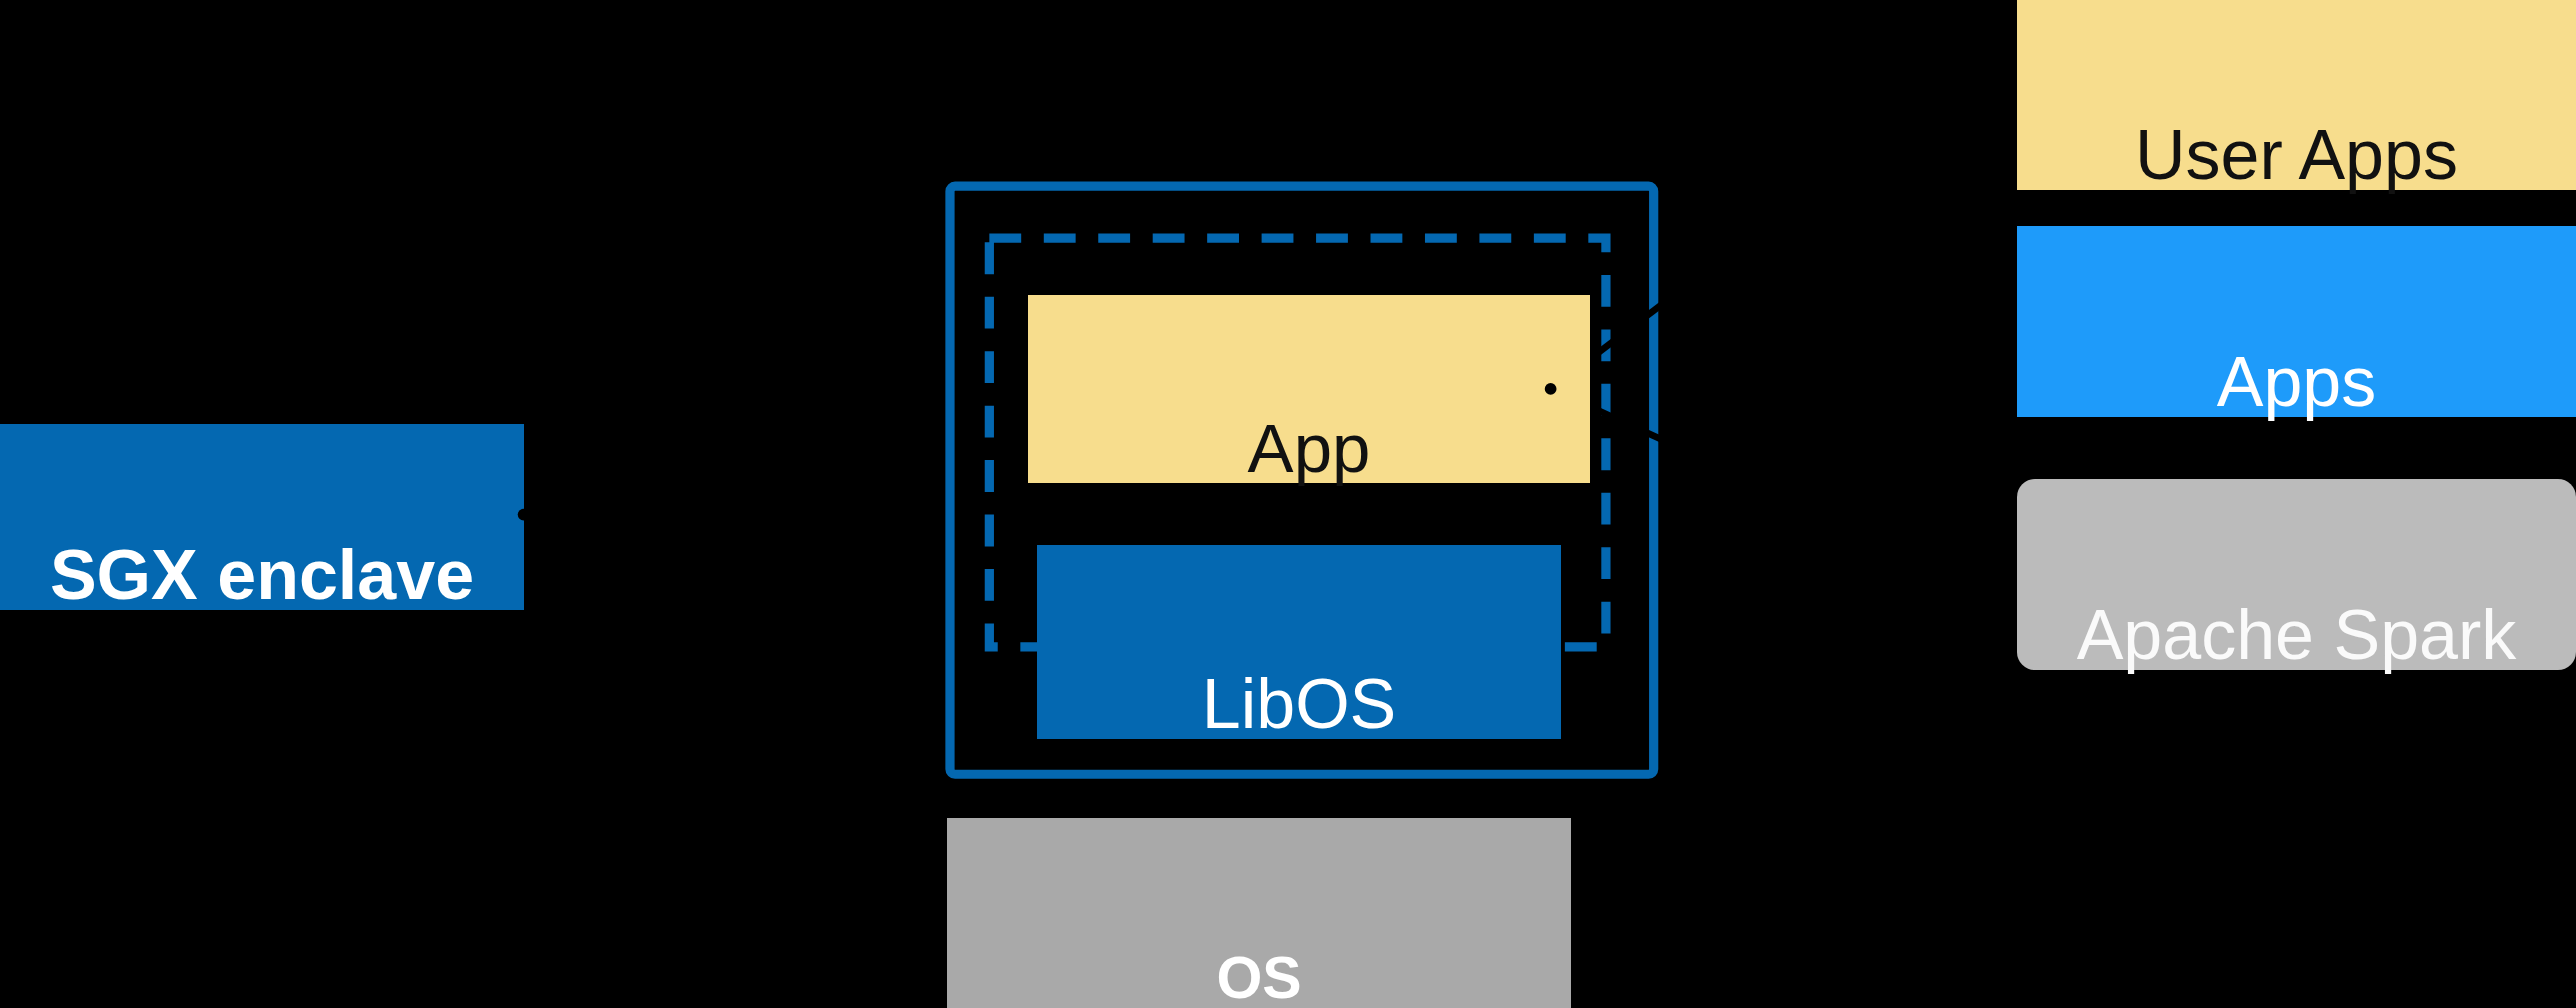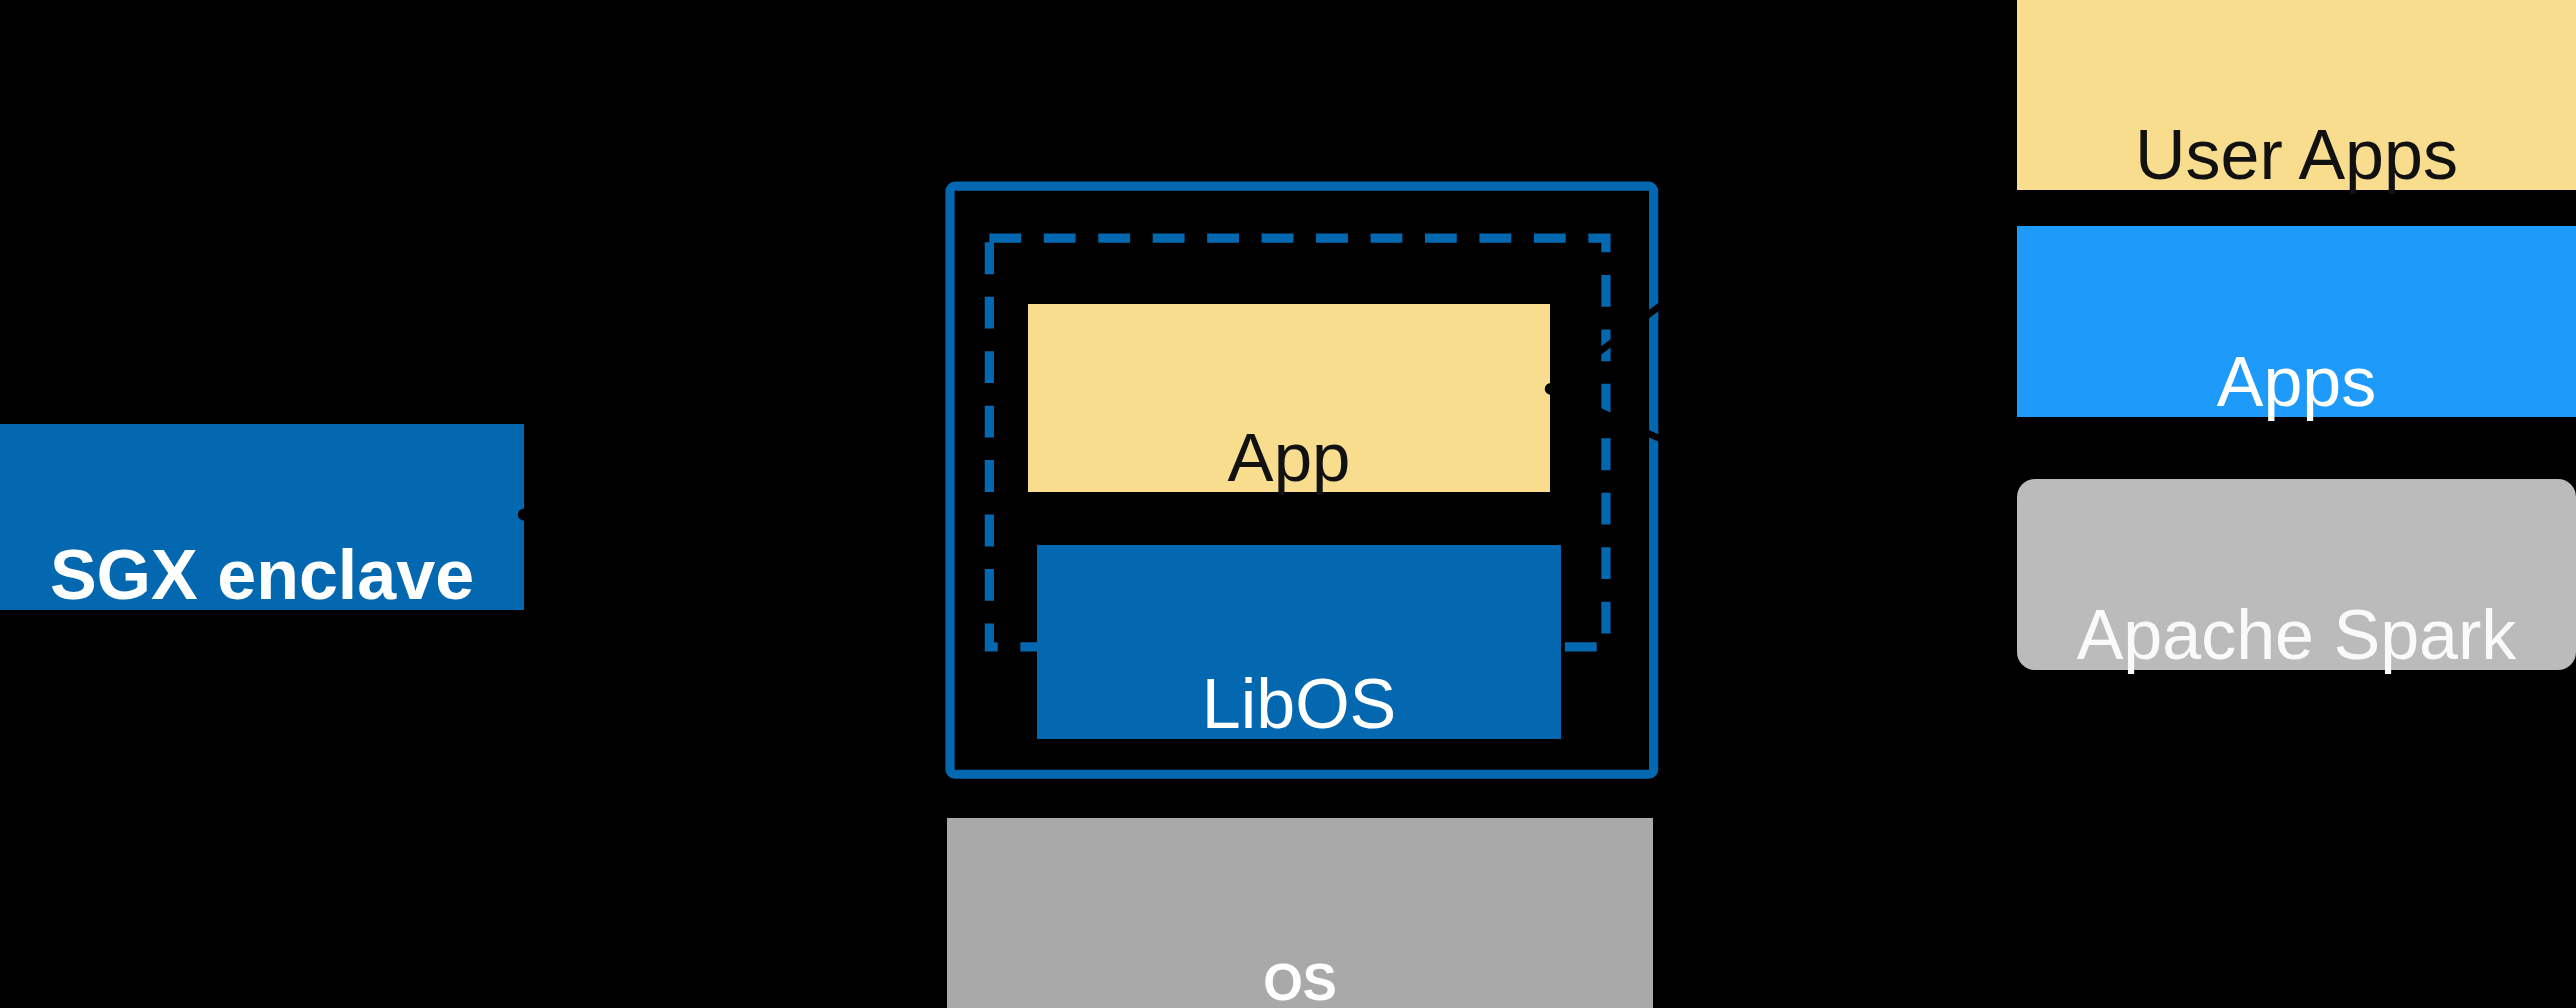--- a/index.html
+++ b/index.html
@@ -27,27 +27,27 @@
     align-items: flex-end;
     justify-content: center;
     font-size: 70px;
     line-height: 1;
     white-space: nowrap;
   }
   
   .sgx-box { left: 0; top: 424px; width: 524px; height: 186px;
              background: var(--intel-blue); color: var(--ink-light); font-weight: bold; }
   
-  .app-box   { left: 1028px; top: 304px; width: 522px; height: 188px;
+  .app-box   { left: 1028px; top: 295px; width: 562px; height: 188px;
                background: var(--yellow); color: var(--ink-dark); font-size: 69px; }
   .libos-box { left: 1037px; top: 545px; width: 524px; height: 194px;
                background: var(--intel-blue); color: var(--ink-light); }
-  .os-box    { left: 947px; top: 818px; width: 706px; height: 190px;
+  .os-box    { left: 947px; top: 818px; width: 624px; height: 190px;
                background: var(--gray-os); color: var(--ink-light);
-               font-weight: bold; font-size: 51px; }
+               font-weight: bold; font-size: 59px; }
   
   .user-apps-box { left: 2017px; top: 0;     width: 559px; height: 190px;
                    background: var(--yellow); color: var(--ink-dark); }
   .bigdl-box     { left: 2017px; top: 226px; width: 559px; height: 191px;
                    background: var(--bright-blue); color: var(--ink-light); }
   .spark-box     { left: 2017px; top: 479px; width: 559px; height: 191px;
                    background: var(--gray-spark); color: var(--spark-text); border-radius: 18px; }
   svg.layer { position: absolute; left: 0; top: 0; width: 2576px; height: 1009px; }
   .under { z-index: 1; }
   .over  { z-index: 3; }

